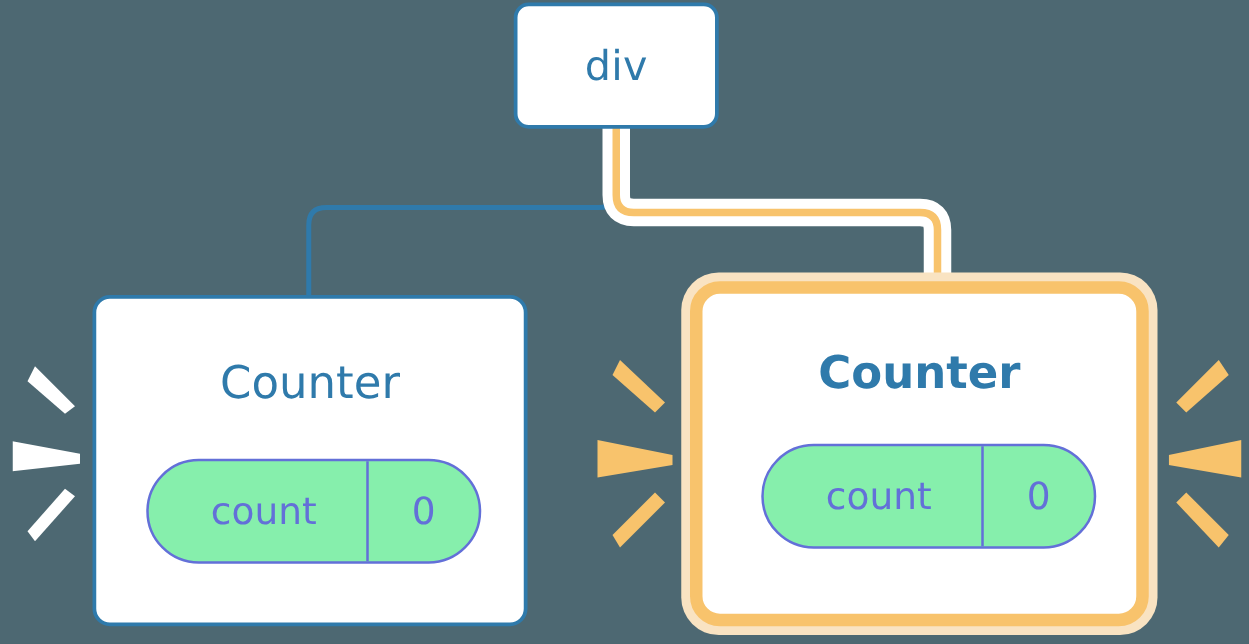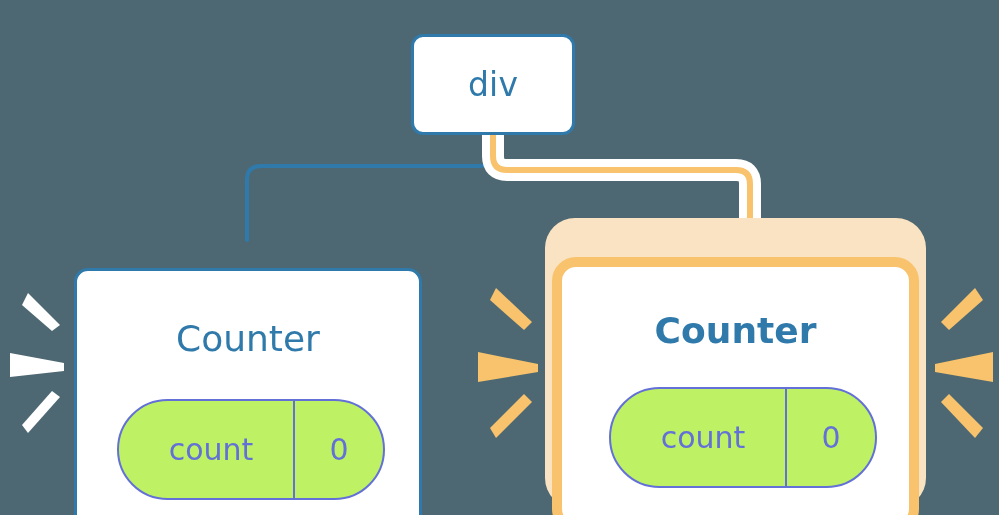--- a/index.html
+++ b/index.html
@@ -24,21 +24,20 @@
     width: 999px;
     height: 515px;
   }
   .node {
     position: absolute;
     background: #ffffff;
     box-sizing: border-box;
     display: flex;
     flex-direction: column;
     align-items: center;
-    margin-top: 32px;
   }
   
   #node-div {
     left: 411px;
     top: 2px;
     width: 164px;
     height: 101px;
     border: 3px solid #2f7aab;
     border-radius: 12px;
     justify-content: center;
@@ -93,23 +92,23 @@
     font-weight: bold;
     margin-top: 46px;
     line-height: 1;
   }
   
   .pill {
     display: flex;
     align-items: stretch;
     border: 2px solid #6370d8;
     border-radius: 200px;
-    background: #bef264;
+    background: #86efac;
     box-sizing: border-box;
-    height: 101px;
+    height: 84px;
   }
   #pill-left {
     position: absolute;
     left: 40px;
     top: 128px;
     width: 268px;
   }
   #pill-right {
     position: absolute;
     left: 47px;

